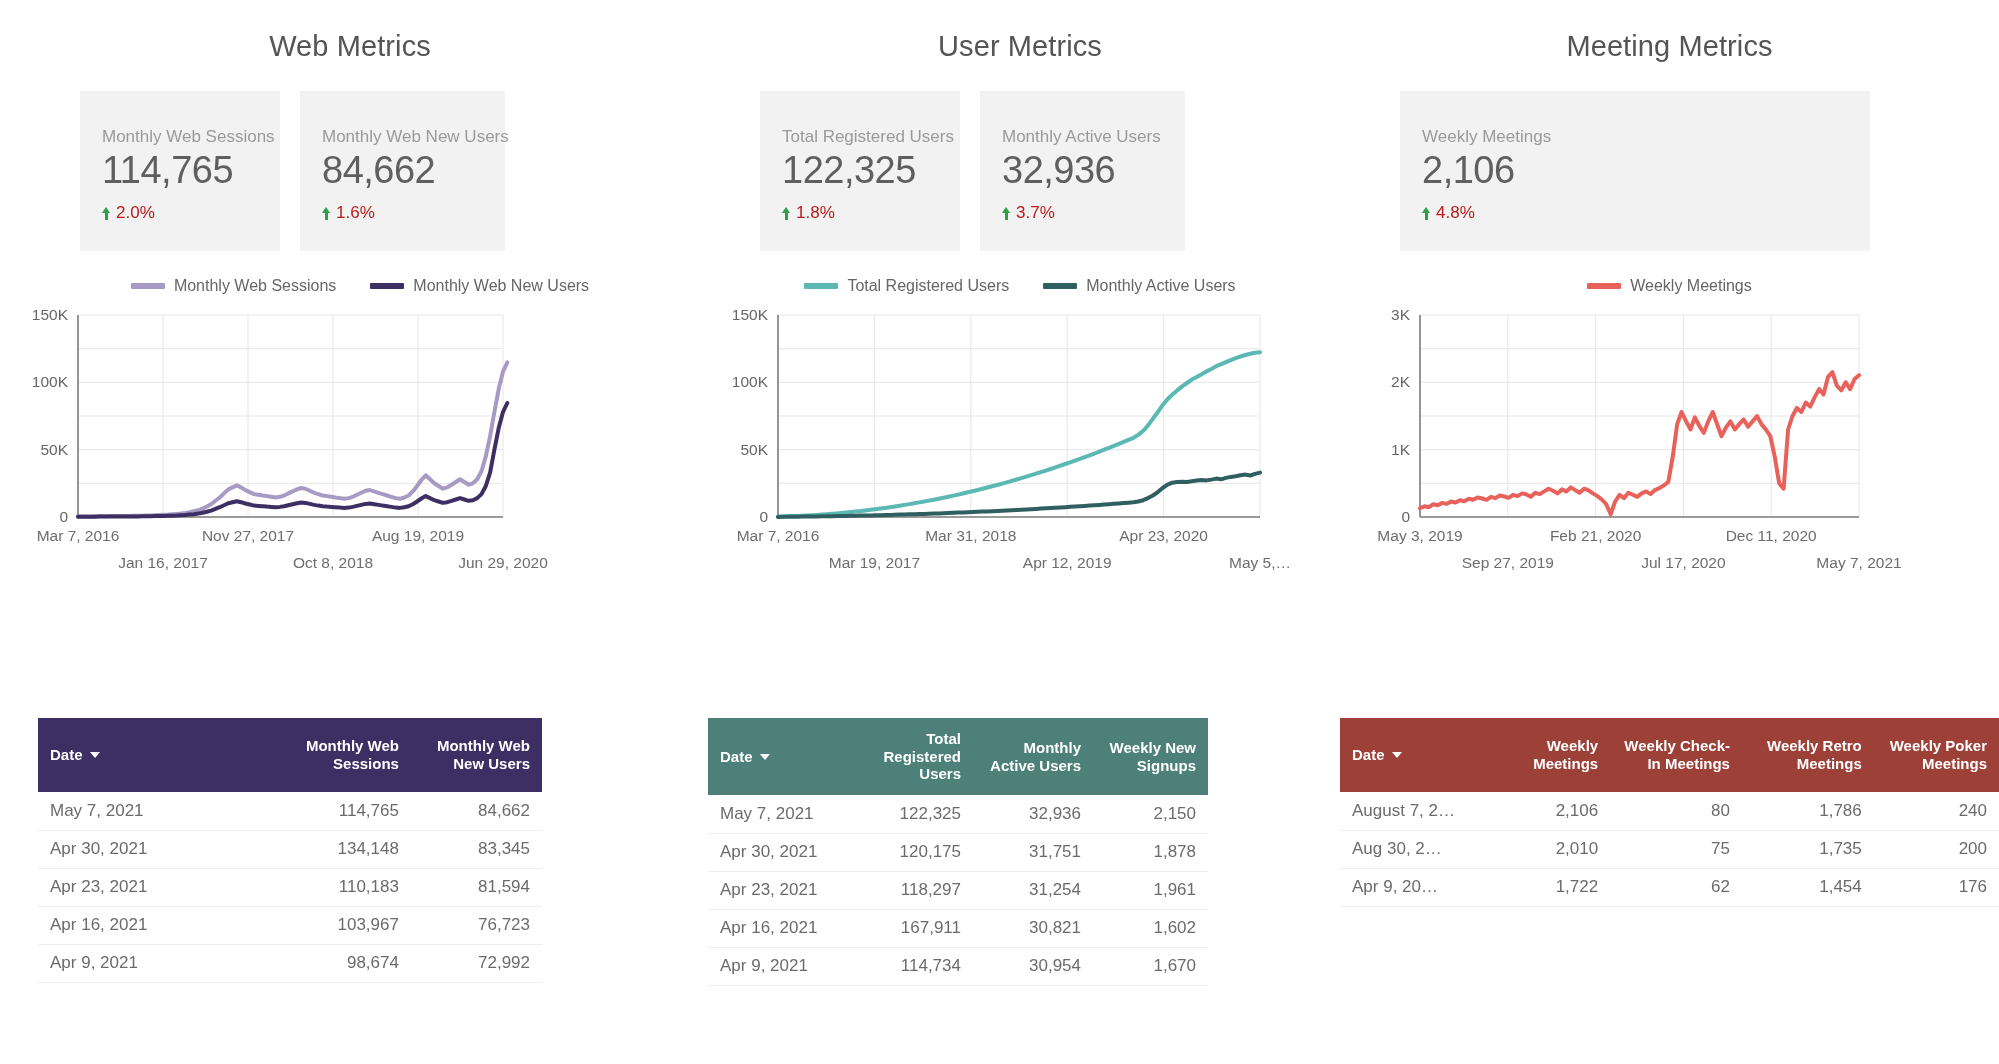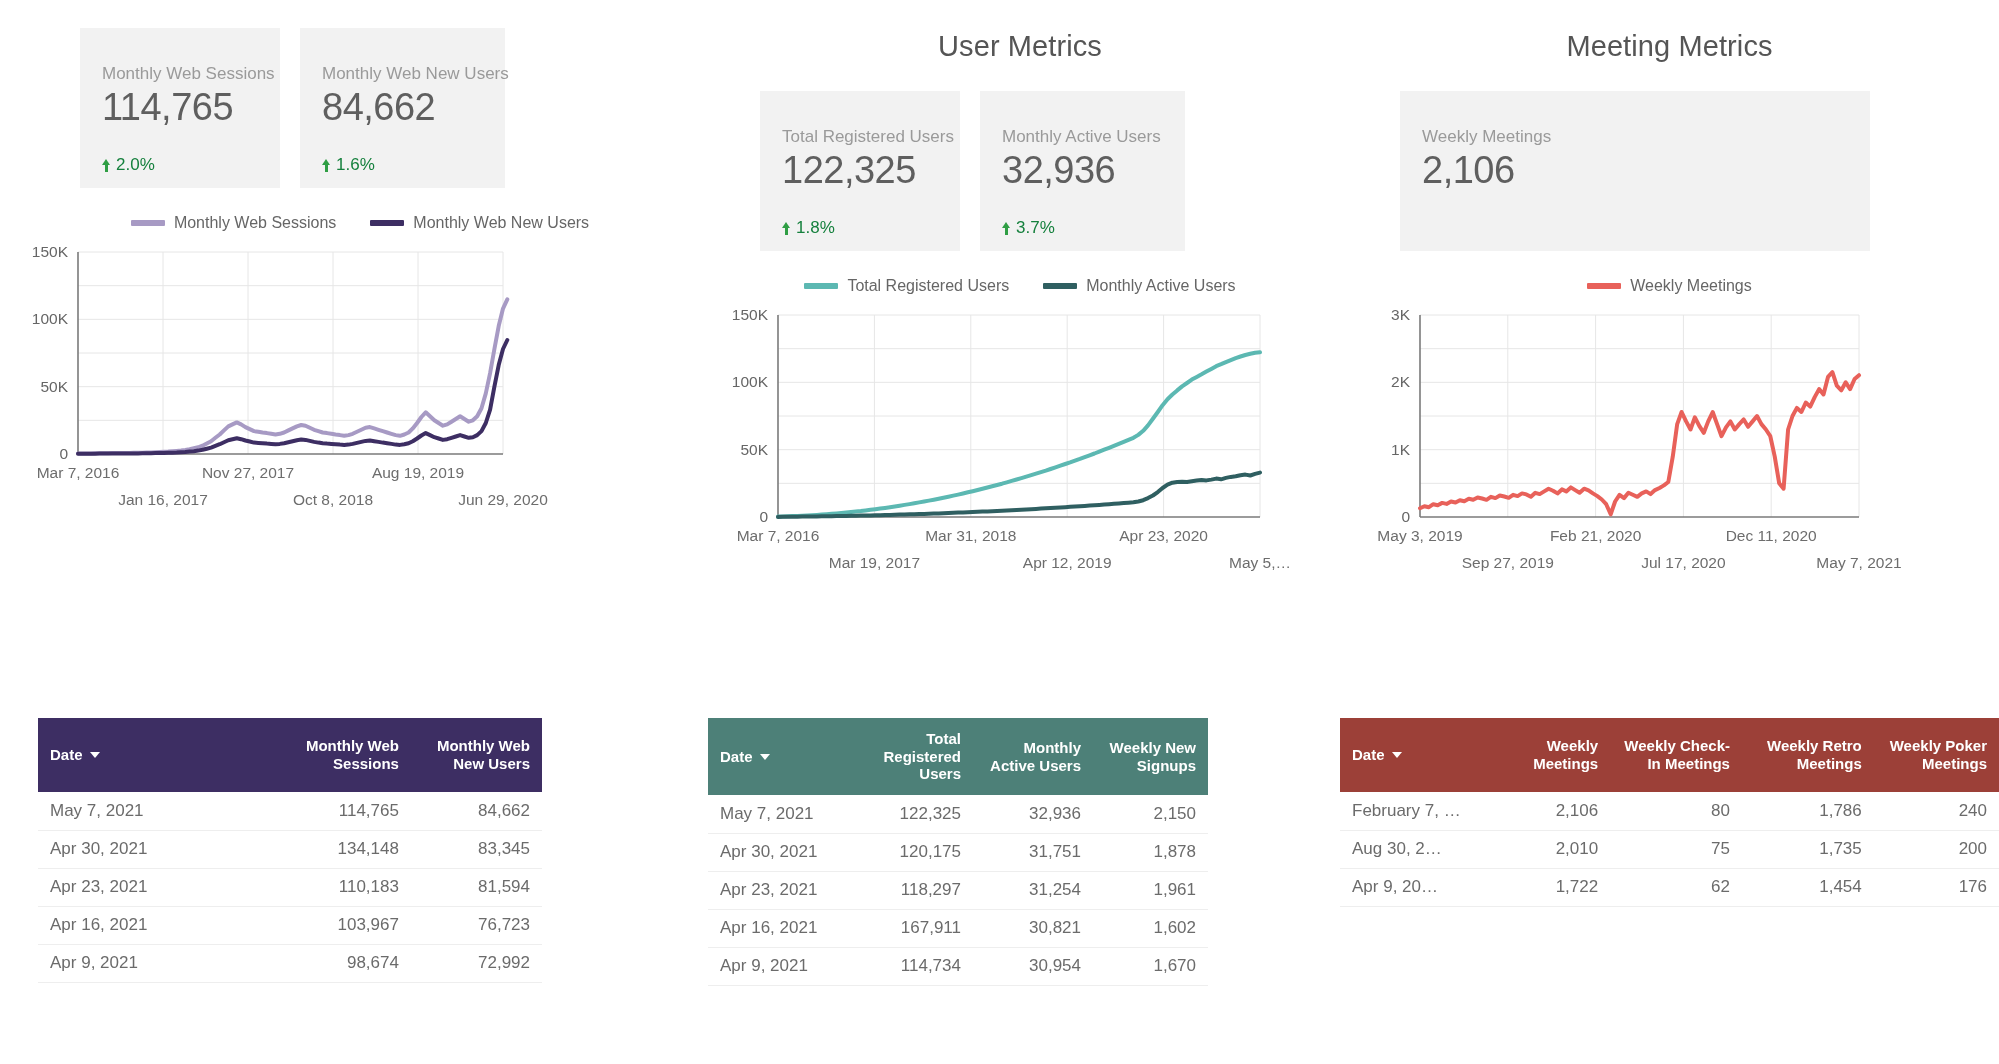--- a/index.html
+++ b/index.html
@@ -63,23 +63,23 @@
     margin-bottom: 3px;
   }
   .kpi-value {
     font-size: 38px;
     color: #5f5f5f;
     font-weight: 400;
     line-height: 1.08;
     letter-spacing: -0.5px;
   }
   .kpi-delta {
-    margin-top: 27px;
+    margin-top: 12px;
     font-size: 17px;
-    color: #15803d;
+    color: #b91c1c;
     display: flex;
     align-items: center;
     gap: 5px;
   }
   .arrow-up {
     display: inline-block;
     width: 9px; height: 13px;
     position: relative;
   }
   .arrow-up::before {
@@ -192,20 +192,21 @@
   }
   .td-date { text-align: left; }
   .td-num  { text-align: right; }
 </style>
 </head>
 <body>
 
 <div class="dashboard">
 
   <div class="panel panel-web">
+    <div class="section-title">Web Metrics</div>
 
     <div class="kpi-row">
       <div class="kpi-card kpi-w-a">
         <div class="kpi-label">Monthly Web Sessions</div>
         <div class="kpi-value">114,765</div>
         <div class="kpi-delta">
           <span class="arrow-up"></span>
           <span>2.0%</span>
         </div>
       </div>
@@ -424,20 +425,24 @@
     </div>
   </div>
 
   <div class="panel panel-meet">
     <div class="section-title">Meeting Metrics</div>
 
     <div class="kpi-row">
       <div class="kpi-card kpi-w-wide">
         <div class="kpi-label">Weekly Meetings</div>
         <div class="kpi-value">2,106</div>
+        <div class="kpi-delta">
+          <span class="arrow-up"></span>
+          <span>4.8%</span>
+        </div>
       </div>
     </div>
 
     <div class="legend">
       <div class="legend-item">
         <span class="legend-swatch" style="background: rgb(232, 97, 90);"></span>
         <span>Weekly Meetings</span>
       </div>
     </div>
 
@@ -485,21 +490,21 @@
               <span>Date</span><span class="sort-caret"></span>
             </th>
             <th class="hdr-meet th-num">Weekly Meetings</th>
             <th class="hdr-meet th-num">Weekly Check-In Meetings</th>
             <th class="hdr-meet th-num">Weekly Retro Meetings</th>
             <th class="hdr-meet th-num">Weekly Poker Meetings</th>
           </tr>
         </thead>
         <tbody>
             <tr>
-              <td class="td-date">February 7, 2…</td>
+              <td class="td-date">August 7, 2…</td>
               <td class="td-num">2,106</td>
               <td class="td-num">80</td>
               <td class="td-num">1,786</td>
               <td class="td-num">240</td>
             </tr>
             <tr>
               <td class="td-date">Aug 30, 2…</td>
               <td class="td-num">2,010</td>
               <td class="td-num">75</td>
               <td class="td-num">1,735</td>

